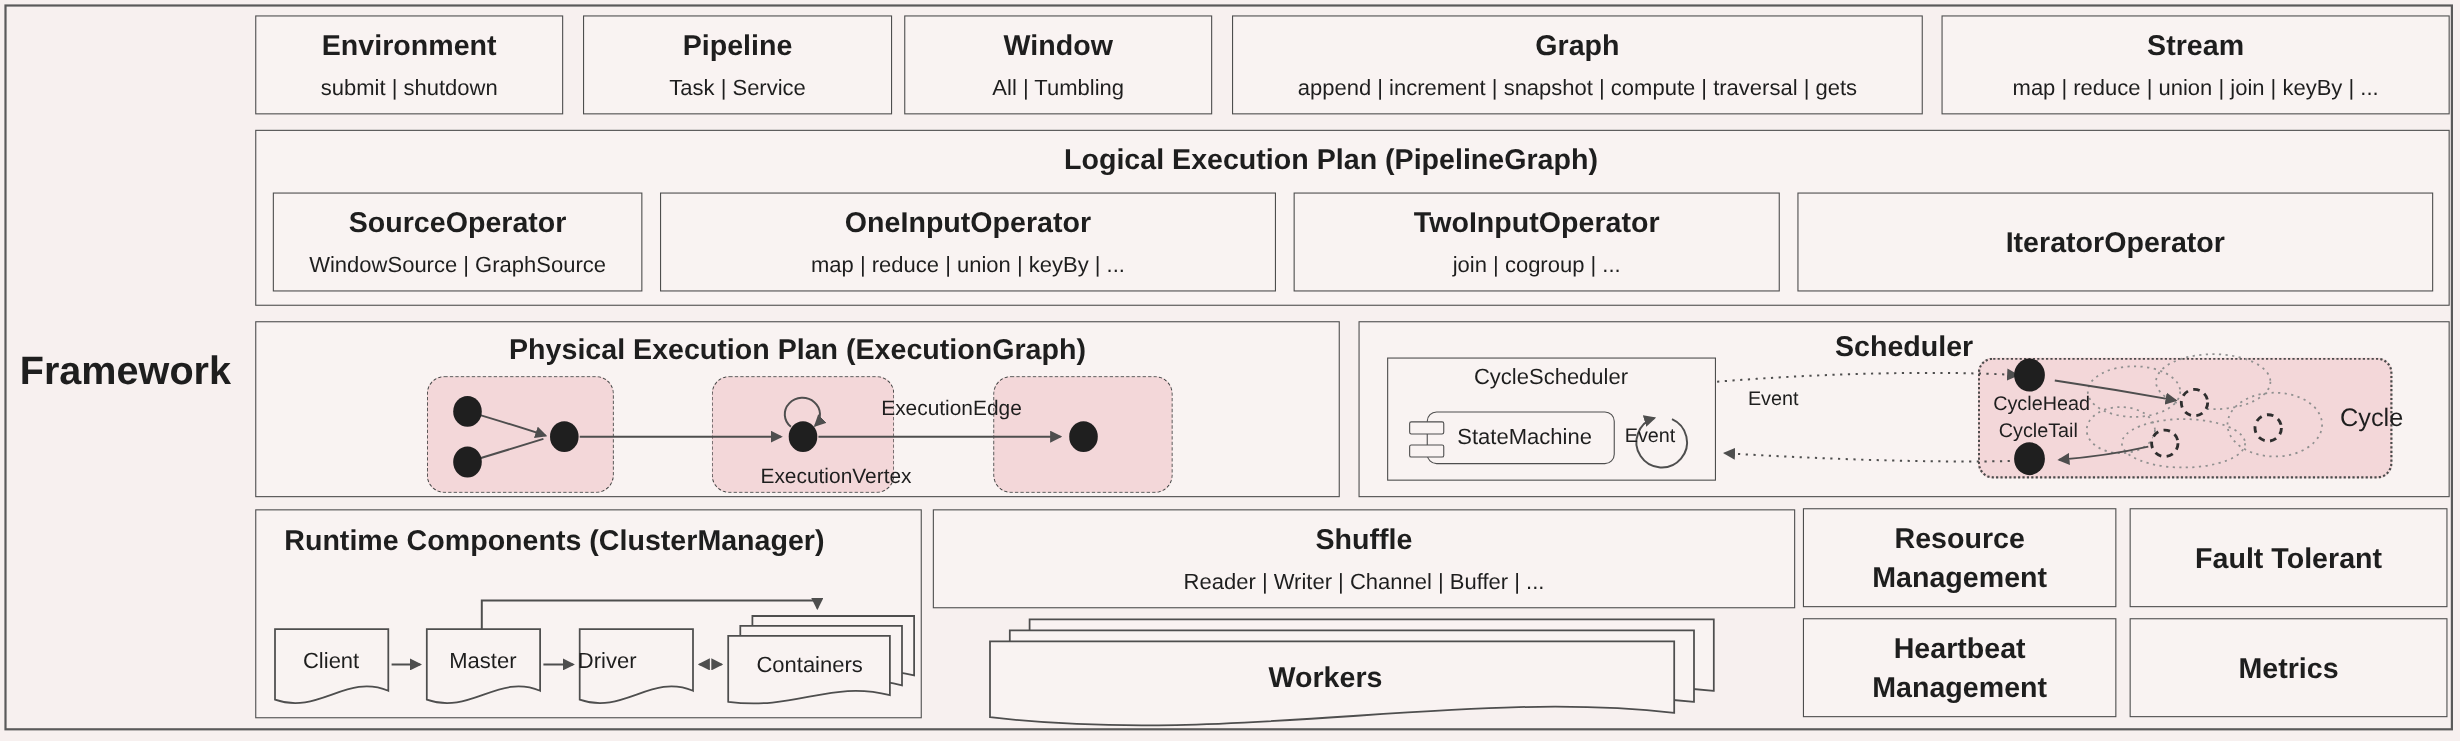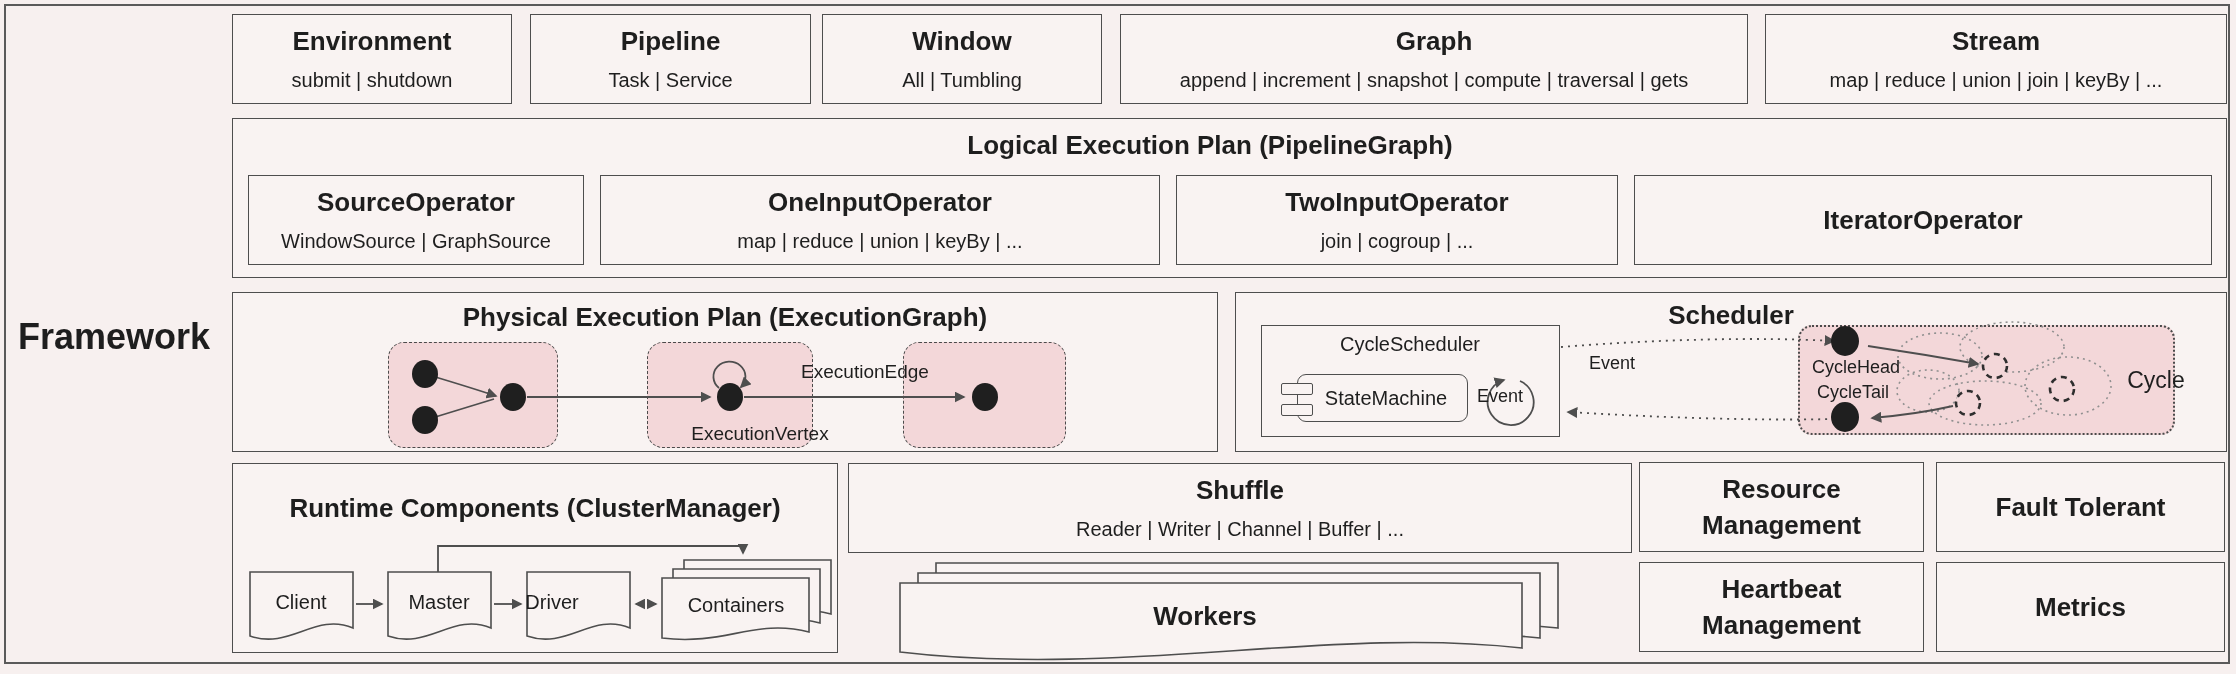--- a/index.html
+++ b/index.html
@@ -85,21 +85,21 @@
   <div class="panel" style="left:1261px;top:325px;width:299px;height:112px;"></div>
   <div class="lbl20" style="left:1410px;top:344px;">CycleScheduler</div>
   <div class="component" style="left:1297px;top:374px;width:171px;height:48px;"></div>
   <div class="tab" style="left:1281px;top:383px;width:32px;height:12px;"></div>
   <div class="tab" style="left:1281px;top:404px;width:32px;height:12px;"></div>
   <div class="lbl20" style="left:1386px;top:398px;">StateMachine</div>
 
   <div class="pinkdots" style="left:1798px;top:325px;width:377px;height:110px;"></div>
 
   <div class="panel" style="left:232px;top:463px;width:606px;height:190px;"></div>
-  <div class="panel-title" style="left:535px;top:476px;margin-top:17px;">Runtime Components (ClusterManager)</div>
+  <div class="panel-title" style="left:504px;top:476px;">Runtime Components (ClusterManager)</div>
 
   <div class="box" style="left:848px;top:463px;width:784px;height:90px;">
     <div class="title">Shuffle</div>
     <div class="sub">Reader | Writer | Channel | Buffer | ...</div>
   </div>
 
   <div class="box" style="left:1639px;top:462px;width:285px;height:90px;">
     <div class="wrap2">Resource Management</div>
   </div>
   <div class="box" style="left:1936px;top:462px;width:289px;height:90px;">

